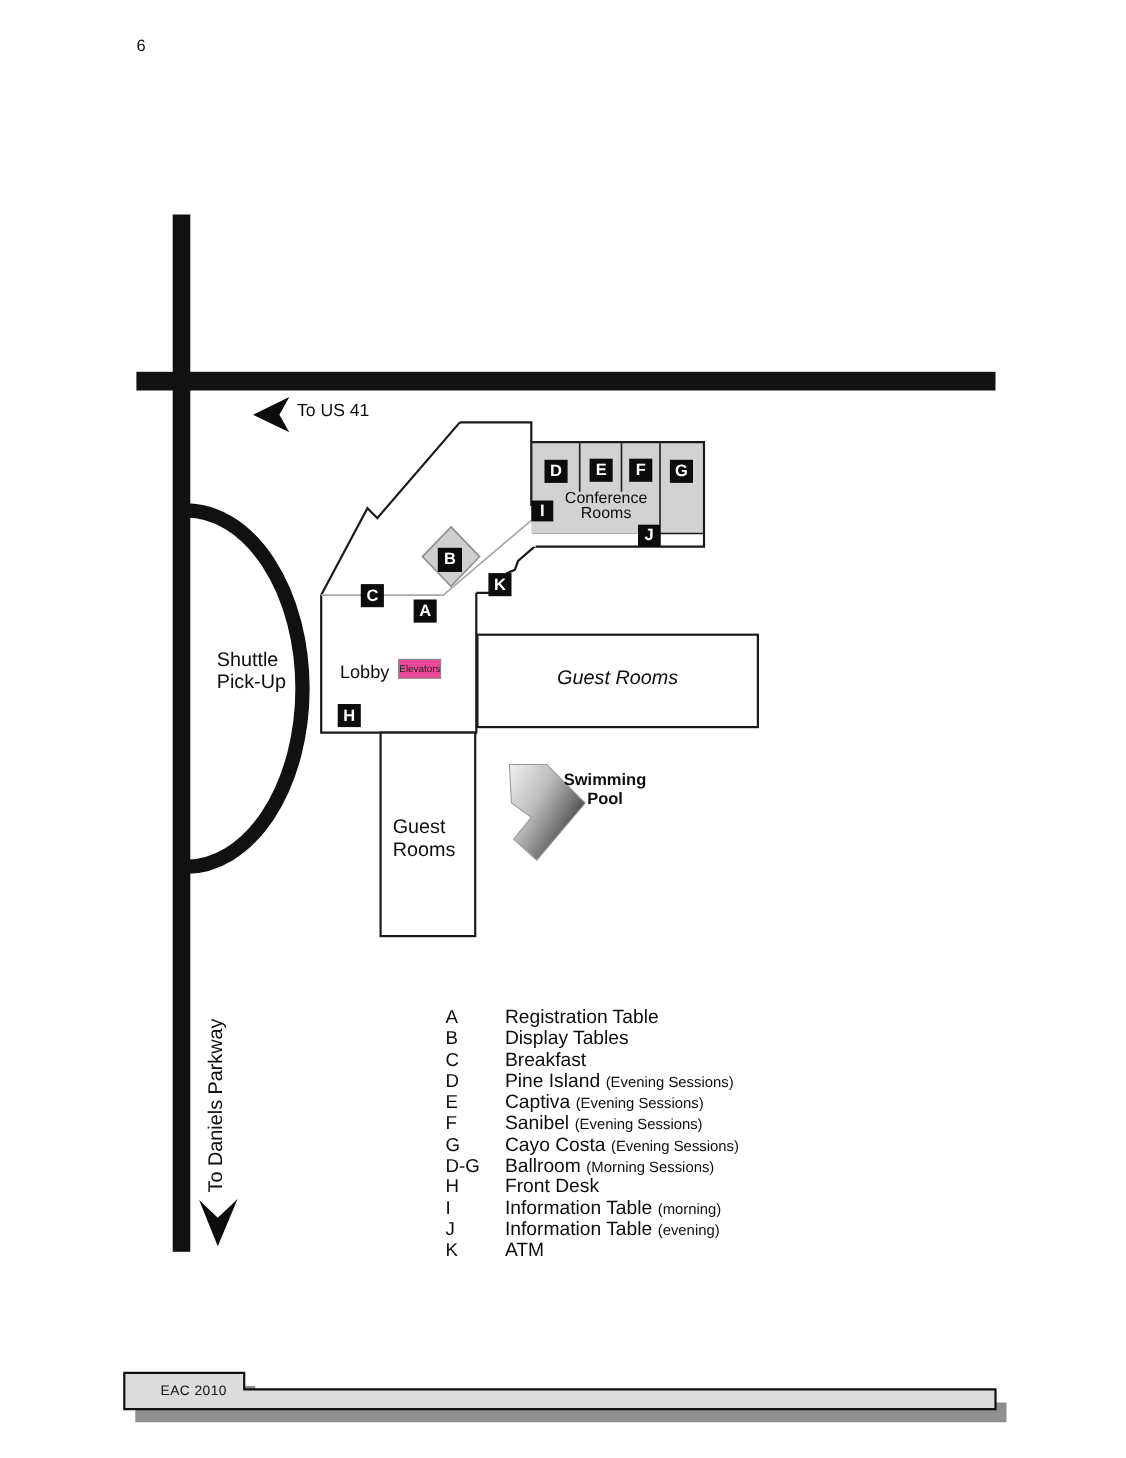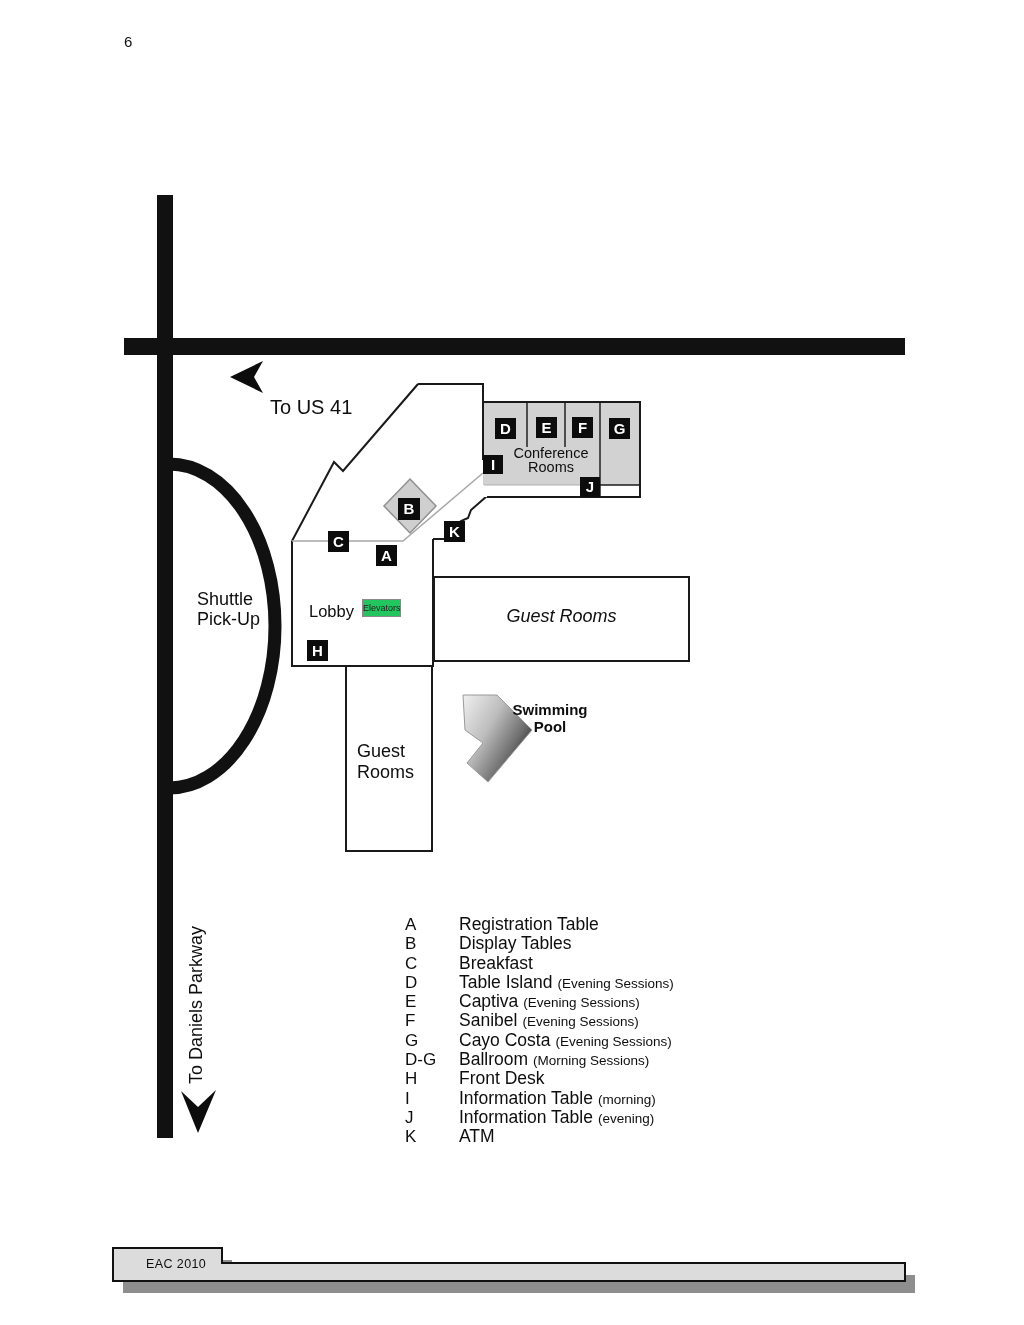--- a/index.html
+++ b/index.html
@@ -2,24 +2,24 @@
 <html><head>
 <meta charset="utf-8">
 <style>
   * { margin:0; padding:0; box-sizing:border-box; }
   body { width:1024px; height:1325px; background:#ffffff; font-family:"Liberation Sans", sans-serif; color:#0e0e0e; position:relative; overflow:hidden; }
   #stage { position:absolute; left:0; top:0; width:1024px; height:1325px; }
   svg.layer { position:absolute; left:0; top:0; }
   .abs { position:absolute; }
   .page-num { left:124px; top:33px; font-size:15px; }
   .title { left:123px; top:126px; font-size:35px; font-weight:bold; letter-spacing:0.6px; }
-  .to-us41 { left:270px; top:365px; font-size:20px;margin-top:31px; }
+  .to-us41 { left:270px; top:365px; font-size:16px; }
   .shuttle { left:197px; top:589px; font-size:18px; line-height:20px; }
   .lobby { left:309px; top:602px; font-size:16.5px; }
-  .elevators { left:362px; top:599px; width:39px; height:18px; background:#22c55e; border:1px solid #8a8a8a; font-size:9px; text-align:left; line-height:16px; color:#222; }
+  .elevators { left:362px; top:599px; width:39px; height:18px; background:#ec4899; border:1px solid #8a8a8a; font-size:9px; text-align:left; line-height:16px; color:#222; }
   .conf { left:496px; top:446px; width:110px; font-size:14.5px; line-height:14px; text-align:center; }
   .guest-right { left:434px; top:606px; width:255px; text-align:center; font-size:18px;font-style:italic; }
   .guest-bottom { left:357px; top:741px; font-size:18px; line-height:21px; }
   .pool-label { left:512px; top:701px; width:76px; text-align:center; font-size:15px; line-height:17px;font-weight:bold; }
   .daniels { left:186px; top:922px; height:162px; writing-mode:vertical-rl; transform:rotate(180deg); font-size:18px; }
   .mk { position:absolute; width:21px; height:21px; background:#0c0c0c; color:#fff; font-size:15px; font-weight:bold; text-align:center; line-height:21px; }
   .mk-D { left:495px; top:418px; }
   .mk-E { left:536px; top:417px; }
   .mk-F { left:572px; top:417px; }
   .mk-G { left:609px; top:418px; }
@@ -138,21 +138,21 @@
         <span class="lg-label">Display Tables</span>
         <span class="lg-note"></span>
       </div>
     <div class="lg-row">
         <span class="lg-letter">C</span>
         <span class="lg-label">Breakfast</span>
         <span class="lg-note"></span>
       </div>
     <div class="lg-row">
         <span class="lg-letter">D</span>
-        <span class="lg-label">Table Island</span>
+        <span class="lg-label">Pine Island</span>
         <span class="lg-note">(Evening Sessions)</span>
       </div>
     <div class="lg-row">
         <span class="lg-letter">E</span>
         <span class="lg-label">Captiva</span>
         <span class="lg-note">(Evening Sessions)</span>
       </div>
     <div class="lg-row">
         <span class="lg-letter">F</span>
         <span class="lg-label">Sanibel</span>

